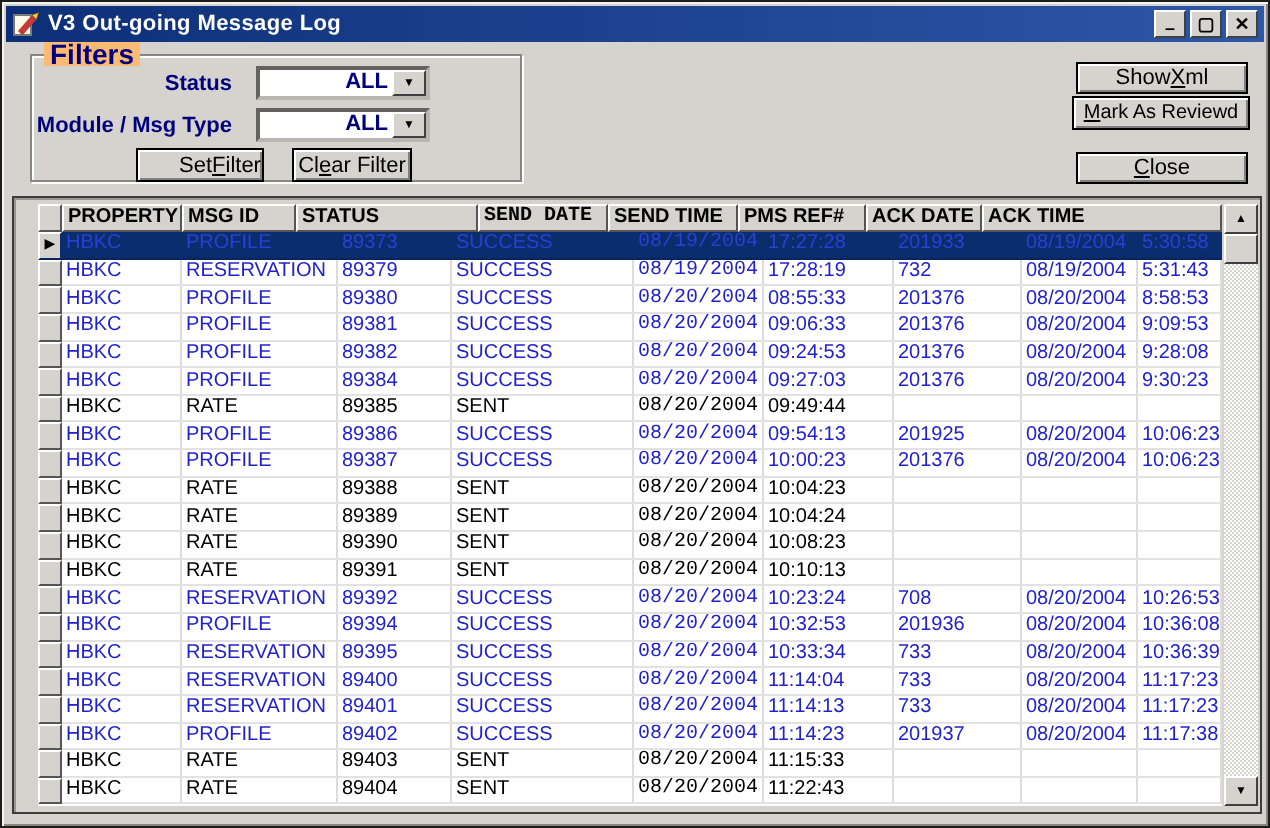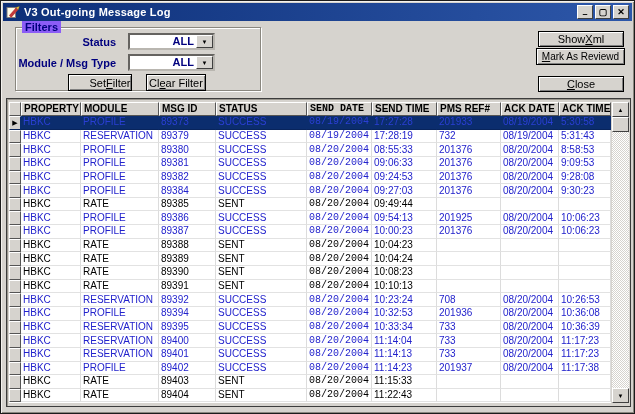--- a/index.html
+++ b/index.html
@@ -33,22 +33,22 @@
     color:#000;display:flex;align-items:center;justify-content:center;cursor:default;
   }
   .winbtn .glyph-min{align-self:flex-end;line-height:7px;}
   
   .groupbox{
     position:absolute;box-sizing:border-box;
     border:1px solid #8a877f;
     box-shadow:inset 1px 1px 0 #fff, 1px 1px 0 #fff;
   }
   .legend{
-    position:absolute;top:-7px;left:6px;background:#8b5cf6;padding:0 3px;
-    color:#00007e;font-size:11px;font-weight:bold;line-height:12px;
+    position:absolute;top:-7px;left:6px;background:#fdba74;padding:0 3px;
+    color:#00007e;font-size:14px;font-weight:bold;line-height:12px;
   }
   .gb-filters{left:14px;top:26px;width:246px;height:64px;}
   .gb-search{left:278px;top:26px;width:238px;height:64px;}
   .navy-label{
     position:absolute;color:#00007e;font-size:11px;font-weight:bold;
     white-space:nowrap;line-height:13px;
   }
   .lbl-status{left:0;top:8px;width:100px;text-align:right;}
   .lbl-module{left:0;top:29px;width:100px;text-align:right;}
   
@@ -95,21 +95,21 @@
   .search-input{
     position:absolute;left:104px;top:17px;width:92px;height:16px;box-sizing:border-box;
     background:#fff;border:2px inset #b9b6b0;font-size:11px;padding:0 2px;
     font-family:"Liberation Sans",sans-serif;
   }
   
   .grid-panel{
     position:absolute;left:5px;top:97px;width:625px;height:309px;box-sizing:border-box;
     background:#d6d3ce;border:1px solid #3c3c3c;
     box-shadow:inset 1px 1px 0 #9a978f;
-    display:flex;padding:3px 1px 3px 2px;
+    display:flex;padding:3px 1px 3px 12px;
   }
   .grid-main{flex:1;display:flex;flex-direction:column;background:#fff;overflow:hidden;}
   .grid-header{display:flex;height:14px;flex:none;}
   .hcell{
     box-sizing:border-box;background:#d6d3ce;
     border:1px solid;border-color:#fff #555 #555 #fff;
     font-size:10px;font-weight:bold;color:#000;line-height:11px;
     padding:0 2px;overflow:hidden;white-space:nowrap;flex:none;
   }
   .grid-body{flex:1;display:flex;flex-direction:column;overflow:hidden;background:#fff;}
@@ -209,21 +209,20 @@
       <span></span>
       <span class="accel">C</span>
       <span>lose</span>
     </button>
 
   <div class="grid-panel">
     <div class="grid-main">
       <div class="grid-header">
         <div class="hcell selector"></div>
         <div class="hcell col-property">PROPERTY</div>
-        <div class="hcell col-module">MODULE</div>
         <div class="hcell col-msg_id">MSG ID</div>
         <div class="hcell col-status">STATUS</div>
         <div class="hcell col-send_date">SEND DATE</div>
         <div class="hcell col-send_time">SEND TIME</div>
         <div class="hcell col-pms_ref">PMS REF#</div>
         <div class="hcell col-ack_date">ACK DATE</div>
         <div class="hcell col-ack_time">ACK TIME</div>
       </div>
       <div class="grid-body">
           <div class="grid-row selected">

